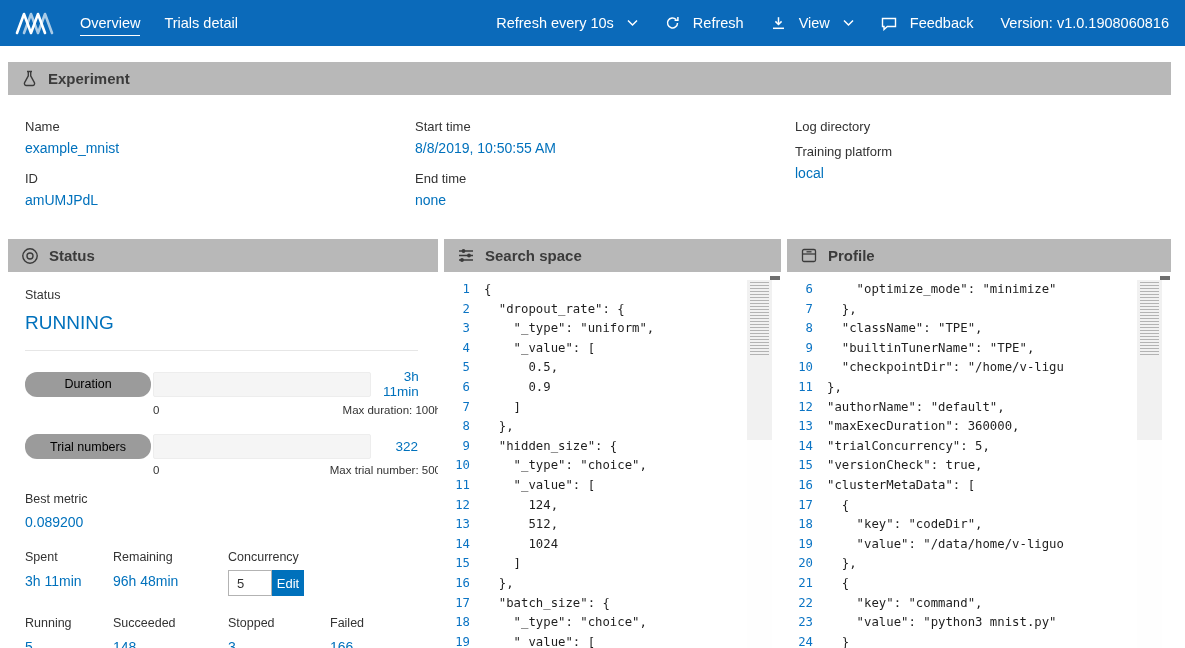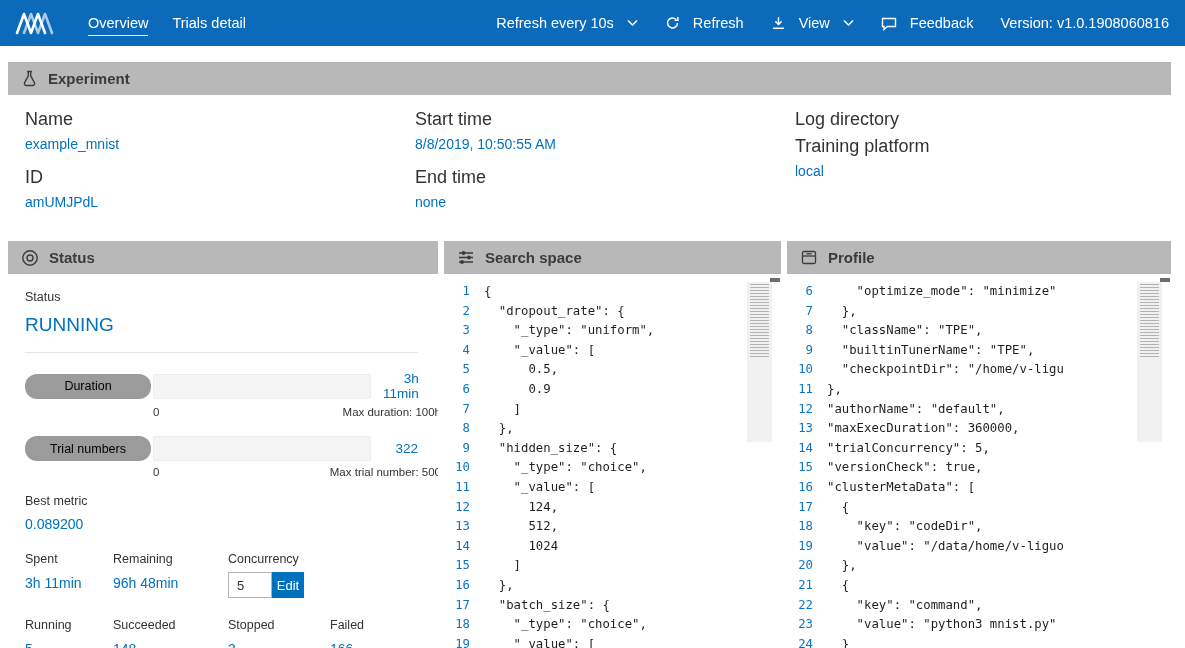--- a/index.html
+++ b/index.html
@@ -2,38 +2,38 @@
 <html><head>
 <meta charset="utf-8">
 <style>
   * { margin:0; padding:0; box-sizing:border-box; }
   html,body { width:1185px; height:648px; overflow:hidden; background:#fff;
     font-family:"Liberation Sans", sans-serif; color:#333; }
 
   
   .navbar { height:46px; background:#0b6aba; display:flex; align-items:center;
     justify-content:space-between; padding:0 16px 0 14px; color:#fff; }
-  .nav-left { display:flex; align-items:center; gap:32px;text-align:right; }
+  .nav-left { display:flex; align-items:center; gap:24px;text-align:right; }
   .logo { display:flex; align-items:center; cursor:pointer; }
   .nav-tabs { display:flex; gap:24px; }
   .nav-tab { color:#fff; font-size:14.5px; cursor:pointer; text-decoration:none;
     padding:5px 0 4px; border-bottom:1.5px solid transparent; }
   .nav-tab.active { border-bottom-color:#fff; }
   .nav-right { display:flex; align-items:center; gap:27px; font-size:14.5px; }
   .nav-item { display:flex; align-items:center; gap:13px; cursor:pointer; white-space:nowrap; }
   .nav-version { white-space:nowrap; }
 
   
   .page { padding:16px 14px 0 8px; }
   .section-header { height:33px; background:#b8b8b8; display:flex; align-items:center;
     gap:10px; padding:8px 13px; color:#3b3b3b; font-size:15px; font-weight:700; }
 
   .experiment-body { display:grid; grid-template-columns:390px 380px 1fr;
     padding:14px 0 10px 17px; background:#fff; }
-  .field-label { font-size:18px; color:#333; margin-bottom:6px; }
+  .field-label { font-size:13px; color:#333; margin-bottom:6px;margin-top:10px; }
   .field-value { font-size:14px; color:#0071bc; margin-bottom:15px; }
 
   
   .panels { display:flex; gap:6px; margin-top:6px; height:437px; }
   .panel { display:flex; flex-direction:column; min-width:0; }
   .panel-status { width:430px; flex:none; }
   .panel-search { width:337px; flex:none; }
   .panel-profile { flex:1; }
   .panel-body { flex:1; background:#fff; position:relative; overflow:hidden; }
 

